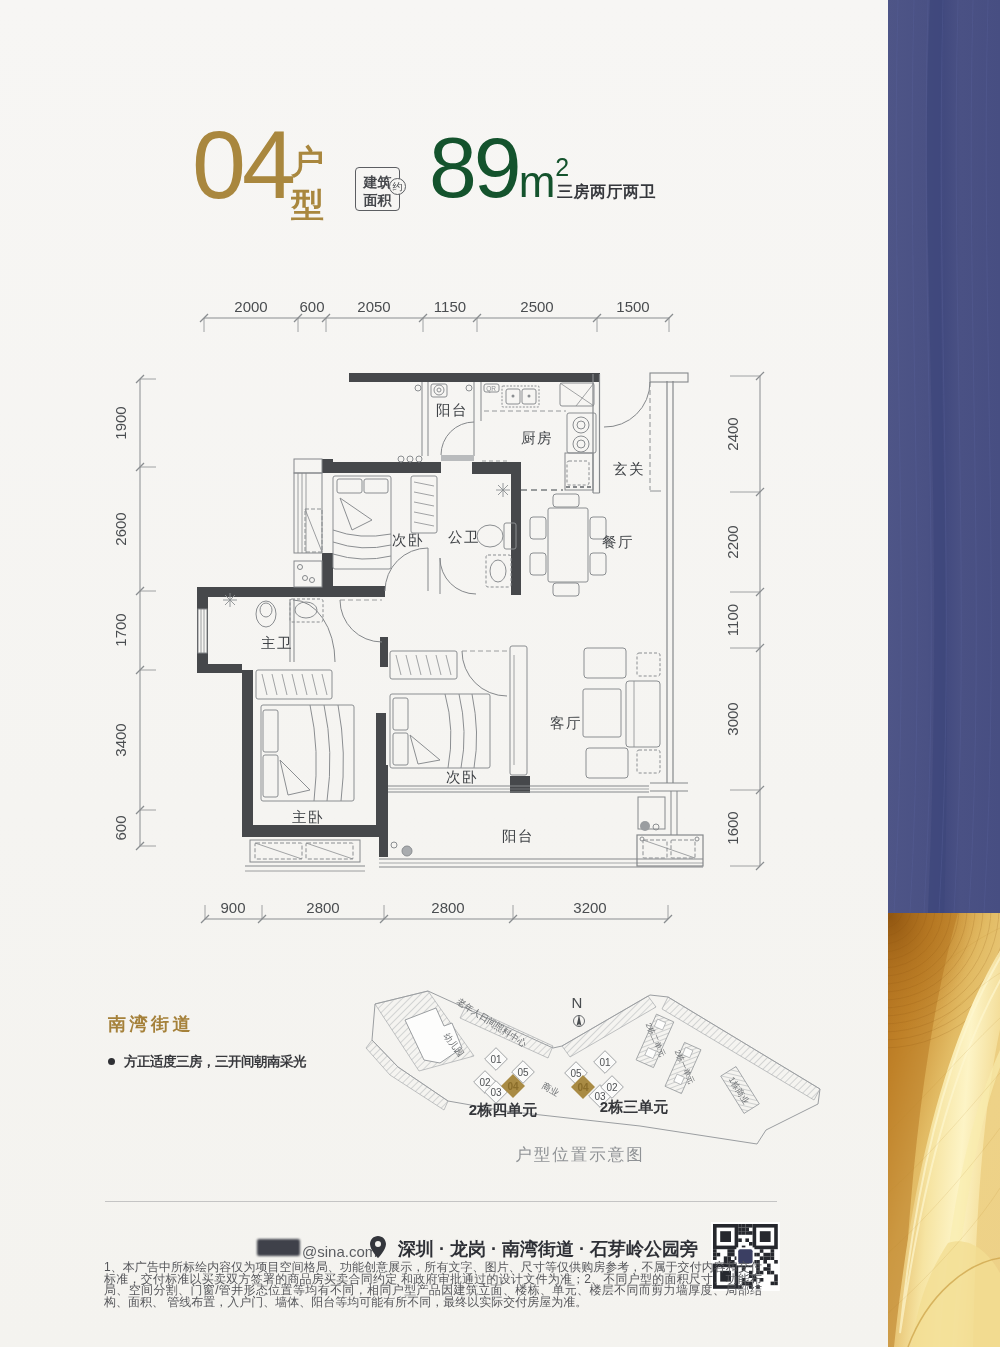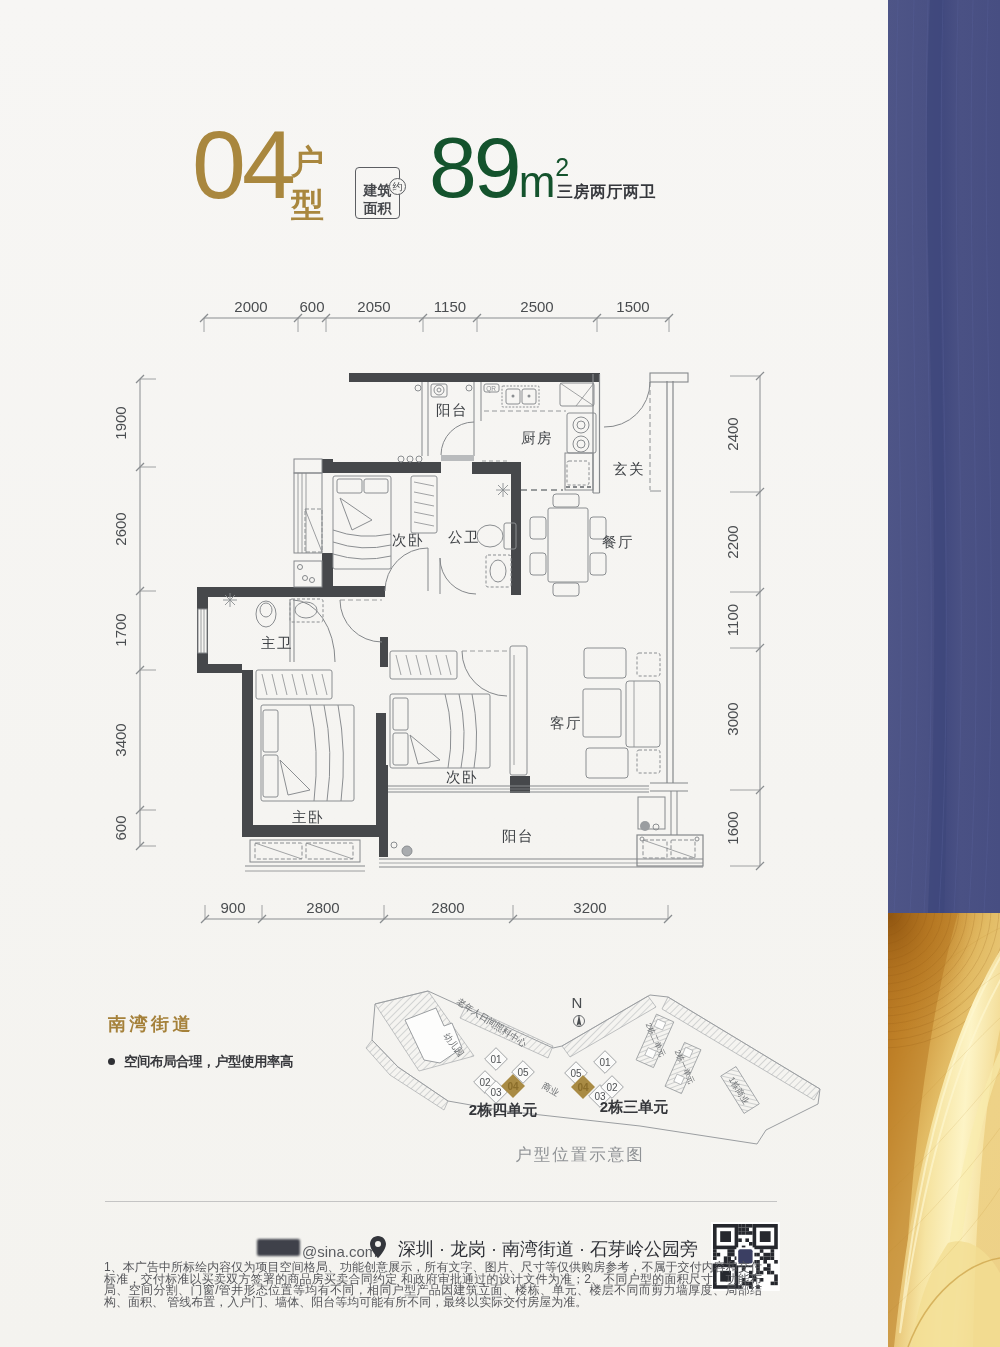--- a/index.html
+++ b/index.html
@@ -87,21 +87,21 @@
         <path d="M0,220 C40,180 85,130 112,105" fill="none"></path>
         <path d="M0,280 C45,240 90,185 112,160" fill="none"></path>
         <path d="M0,340 C45,300 90,245 112,215" fill="none"></path>
         <path d="M0,400 C45,360 90,310 112,275" fill="none"></path>
 </g>
 </g>
 </svg>
 
 <div class="abs" style="left:192px;top:124px;font-family:'Liberation Sans',sans-serif;font-size:97px;font-weight:400;color:#a9873e;letter-spacing:-4px;line-height:82px">04</div>
 <div class="abs" style="left:291px;top:140px;width:34px;font-size:33px;font-weight:600;color:#a9873e;line-height:43px;letter-spacing:2px">户型</div>
-<div class="abs" style="left:355px;top:167px;width:43px;height:37px;border:1.5px solid #5c5e62;border-radius:4px;font-size:14px;font-weight:600;color:#46484c;text-align:center;line-height:18px;padding-top:13px">建筑<br>面积</div>
+<div class="abs" style="left:355px;top:167px;width:43px;height:37px;border:1.5px solid #5c5e62;border-radius:4px;font-size:14px;font-weight:600;color:#46484c;text-align:center;line-height:18px;padding-top:5px">建筑<br>面积</div>
 <div class="abs" style="left:389px;top:178px;width:15px;height:15px;border:1.2px solid #5c5e62;border-radius:50%;background:#f6f5f2;font-size:10px;color:#46484c;text-align:center;line-height:15px">约</div>
 <div class="abs" style="left:429px;top:126px;font-family:Liberation Sans, sans-serif;font-size:86px;color:#14532d;letter-spacing:-3px;line-height:82px">89<span style="font-size:44px;letter-spacing:0">m</span><span style="font-size:25px;vertical-align:21px;letter-spacing:0">2</span></div>
 <div class="abs" style="left:557px;top:182px;font-size:16px;font-weight:600;color:#35373c;letter-spacing:0.5px">三房两厅两卫</div>
 
 <svg class="abs" style="left:0;top:0" width="1000" height="1347" viewBox="0 0 1000 1347">
 <defs>
 <pattern id="hatch" width="5" height="5" patternUnits="userSpaceOnUse" patternTransform="rotate(45)">
 <line x1="0" y1="0" x2="0" y2="5" stroke="#b0b3b6" stroke-width="1"></line>
 </pattern>
 <pattern id="hatch2" width="4" height="4" patternUnits="userSpaceOnUse" patternTransform="rotate(45)">
@@ -528,22 +528,22 @@
     <rect x="759.8" y="1231.2" width="10.8" height="10.8" fill="#26282e"></rect>
     <rect x="713.0" y="1263.6" width="25.2" height="25.2" fill="#26282e"></rect>
     <rect x="716.6" y="1267.2" width="18.0" height="18.0" fill="#fff"></rect>
     <rect x="720.2" y="1270.8" width="10.8" height="10.8" fill="#26282e"></rect>
     <rect x="736.4" y="1247.4" width="18.0" height="18.0" fill="#fff"></rect>
     <rect x="738.2" y="1249.2" width="14.4" height="14.4" rx="2" fill="#3b3f63"></rect>
 </svg>
 
 <div class="abs" style="left:108px;top:1012px;font-size:18px;font-weight:bold;color:#a5813a;letter-spacing:3.5px">南湾街道</div>
 <div class="abs" style="left:108px;top:1046px;font-size:13.5px;font-weight:600;color:#38393d;line-height:31.5px;letter-spacing:-0.5px">
-<div style="position:relative;padding-left:16px"><span style="position:absolute;left:0;top:12px;width:7px;height:7px;border-radius:50%;background:#2f3034"></span>空间布局合理，户型使用率高</div>
+<div style="position:relative;padding-left:16px"><span style="position:absolute;left:0;top:12px;width:7px;height:7px;border-radius:50%;background:#2f3034"></span>方正适度三房，三开间朝南采光</div>
 </div>
 
 <div class="abs" style="left:257px;top:1239px;width:43px;height:17px;background:#3f414a;border-radius:2px;filter:blur(1px)"></div>
 <div class="abs" style="left:302px;top:1243px;font-size:15px;color:#5c5e62">@sina.com</div>
 <svg class="abs" style="left:370px;top:1236px" width="16" height="22" viewBox="0 0 16 22">
     <path d="M8,0 C3.6,0 0,3.6 0,8 C0,14 8,22 8,22 C8,22 16,14 16,8 C16,3.6 12.4,0 8,0 Z M8,11 A3,3 0 1 1 8,5 A3,3 0 1 1 8,11 Z" fill="#34363c"></path>
   </svg>
-<div class="abs" style="left:398px;top:1237px;font-size:18px;font-weight:normal;color:#2e3036;letter-spacing:0px">深圳 · 龙岗 · 南湾街道 · 石芽岭公园旁</div>
+<div class="abs" style="left:398px;top:1237px;font-size:18px;font-weight:bold;color:#2e3036;letter-spacing:0px">深圳 · 龙岗 · 南湾街道 · 石芽岭公园旁</div>
 <div class="abs" style="left:105px;top:1201px;width:672px;height:1px;background:#c4c4c4"></div>
 <div class="abs" style="left:104px;top:1262px;width:658px;font-size:12px;color:#55565a;line-height:11.5px;text-align:justify">1、本广告中所标绘内容仅为项目空间格局、功能创意展示，所有文字、图片、尺寸等仅供购房参考，不属于交付内容和交付标准，交付标准以买卖双方签署的商品房买卖合同约定 和政府审批通过的设计文件为准；2、不同户型的面积尺寸、功能布局、空间分割、门窗/管井形态位置等均有不同，相同户型产品因建筑立面、楼栋、单元、楼层不同而剪力墙厚度、局部结构、面积、 管线布置，入户门、墙体、阳台等均可能有所不同，最终以实际交付房屋为准。</div>
 </body></html>

